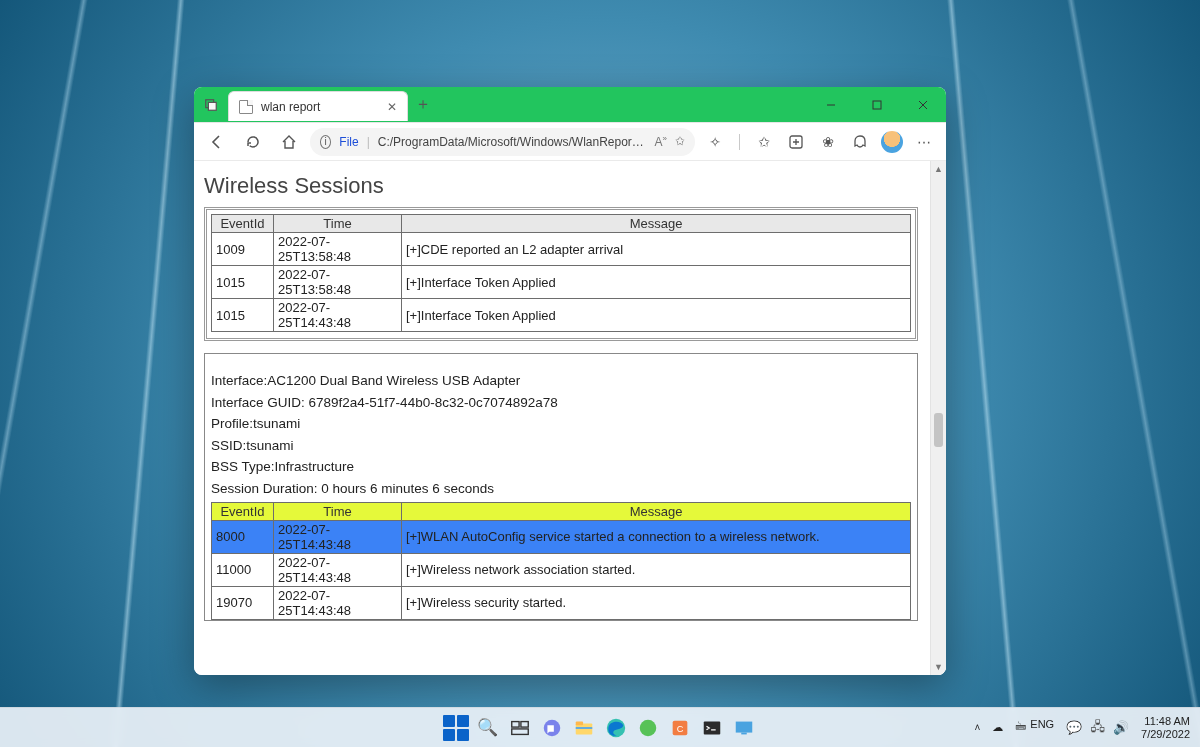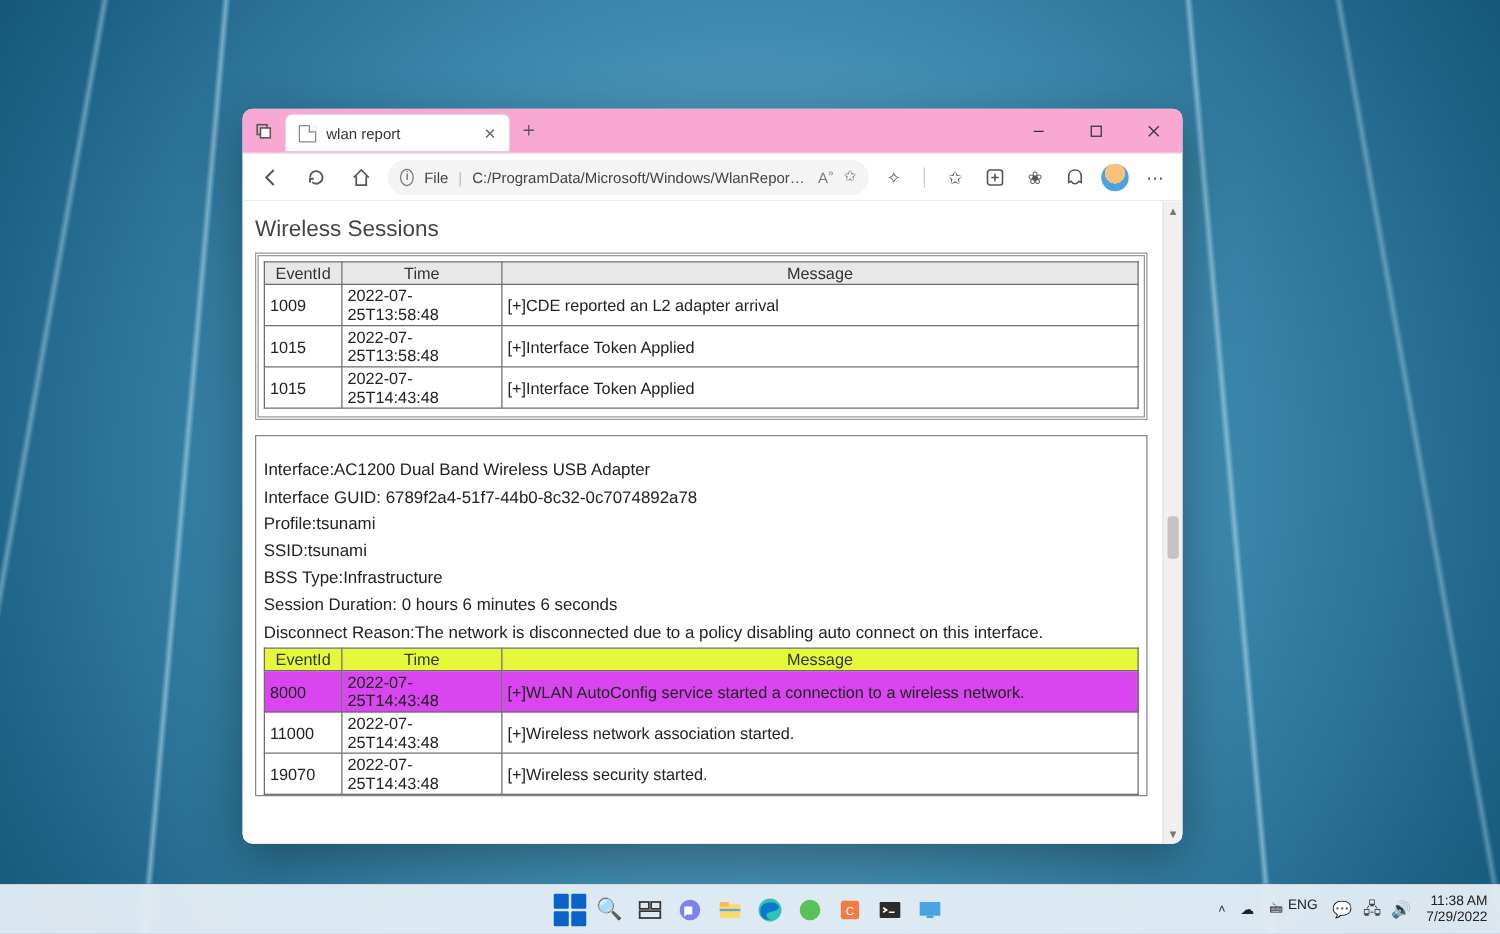--- a/index.html
+++ b/index.html
@@ -21,21 +21,21 @@
     left: 194px; top: 87px;
     width: 752px; height: 588px;
     background: #fff;
     border-radius: 8px;
     box-shadow: 0 12px 40px rgba(0,0,0,0.35);
     display: flex; flex-direction: column;
     overflow: hidden;
   }
   .titlebar {
     height: 36px; display: flex; align-items: stretch;
-    background: #f9a8d4;
+    background: #22c55e;
     border-bottom: 1px solid #e6e6e6;
   }
   .tab-actions-btn {
     width: 34px; display:flex; align-items:center; justify-content:center;
     color:#444; font-size:14px;
   }
   .tab {
     margin-top:4px; height:30px; background:#fff;
     border:1px solid #ddd; border-bottom:none;
     border-radius:6px 6px 0 0;
@@ -55,50 +55,50 @@
     height:38px; display:flex; align-items:center; gap:6px;
     padding:0 8px; background:#fff; border-bottom:1px solid #eaeaea;
   }
   .tb-btn { width:30px; height:30px; display:flex; align-items:center; justify-content:center; color:#555; border-radius:4px; cursor:pointer; }
   .addr {
     flex:1; height:28px; background:#f4f4f4; border-radius:14px;
     display:flex; align-items:center; padding:0 10px; gap:8px;
     font-size:12px; color:#444; overflow:hidden; white-space:nowrap;
   }
   .addr .info-icon { width:14px; height:14px; border:1px solid #777; border-radius:50%; font-size:10px; color:#555; display:flex; align-items:center; justify-content:center; }
-  .addr .file-label { color:#404040; }
+  .addr .file-label { color:#1d4ed8; }
   .addr .sep { color:#bbb; }
   .addr .url { text-overflow:ellipsis; overflow:hidden; }
   .addr .addr-action { margin-left:auto; display:flex; gap:8px; color:#777; }
   .tb-right { display:flex; align-items:center; gap:4px; }
   .tb-icon { width:28px; height:28px; display:flex; align-items:center; justify-content:center; color:#555; border-radius:4px; font-size:14px; cursor:pointer;}
   .avatar { width:22px; height:22px; border-radius:50%; background: radial-gradient(circle at 50% 35%, #f7c17a 45%, #4aa3e0 46%); }
 
   .viewport {
     position:relative; flex:1; background:#fff; overflow:hidden;
     display:flex;
   }
   .content { flex:1; overflow:hidden; padding:0; }
   .scrollbar-track { width:16px; background:#f0f0f0; border-left:1px solid #e3e3e3; position:relative; }
   .scrollbar-thumb { position:absolute; left:3px; right:3px; top:252px; height:34px; background:#c4c4c4; border-radius:3px; }
   .scrollbar-arrow { position:absolute; left:0; right:0; height:16px; display:flex; align-items:center; justify-content:center; color:#777; font-size:9px;}
   .scrollbar-arrow.up{ top:0;} .scrollbar-arrow.down{ bottom:0;}
 
-  h1.section { font-size:18px; font-weight:400; color:#444; padding:12px 10px 8px; }
+  h1.section { font-size:22px; font-weight:400; color:#444; padding:12px 10px 8px; }
   .pane { border:3px double #9a9a9a; margin:0 12px 12px 10px; padding:4px 4px 6px; }
   table.grid { border-collapse:collapse; width:100%; font-size:13px; color:#222; }
   table.grid th, table.grid td { border:1px solid #6d6d6d; padding:1px 4px; text-align:left; }
   table.grid th { background:#e8e8e8; font-weight:400; text-align:center; color:#333;}
   .col-event { width:62px; }
   .col-time { width:128px; }
   .msg-col { }
 
   .session-info { font-size:13.5px; color:#222; line-height:1.6; margin-bottom:2px; }
 
-  tr.row-green td { background:#d946ef; }
+  tr.row-green td { background:#3b82f6; }
   tr.hdr-yellow th { background:#e5f93a; }
 
   
   .taskbar {
     position:absolute; left:0; right:0; bottom:0; height:40px;
     background: rgba(235,242,248,0.92);
     backdrop-filter: blur(4px);
     display:flex; align-items:center;
     border-top:1px solid rgba(0,0,0,0.06);
   }
@@ -246,21 +246,20 @@
         </div>
 
         <div class="pane" style="border:1px solid #888; border-width:1px; padding:16px 6px 0;">
           <div class="session-info">
             <div><span>Interface:</span><span>AC1200 Dual Band Wireless USB Adapter</span></div>
             <div><span>Interface GUID: </span><span>6789f2a4-51f7-44b0-8c32-0c7074892a78</span></div>
             <div><span>Profile:</span><span>tsunami</span></div>
             <div><span>SSID:</span><span>tsunami</span></div>
             <div><span>BSS Type:</span><span>Infrastructure</span></div>
             <div><span>Session Duration: </span><span>0 hours 6 minutes 6 seconds</span></div>
-            <div><span>Disconnect Reason:</span><span>The network is disconnected due to a policy disabling auto connect on this interface.</span></div>
           </div>
           <table class="grid" style="margin-top:2px;">
             <colgroup>
                 <col class="col-event">
                 <col class="col-time">
                 <col class="msg-col">
               </colgroup>
             <thead>
               <tr class="hdr-yellow">
                 <th>EventId</th>
@@ -364,18 +363,18 @@
       <span class="lang">
         <span>🖮</span>
         <span>ENG</span>
       </span>
       <span class="tray-icons">
         <span>💬</span>
         <span>🖧</span>
         <span>🔊</span>
       </span>
       <div class="clock">
-        <div>11:38 AM</div>
+        <div>11:48 AM</div>
         <div>7/29/2022</div>
       </div>
     </div>
   </div>
 </div>
 
 </body></html>

